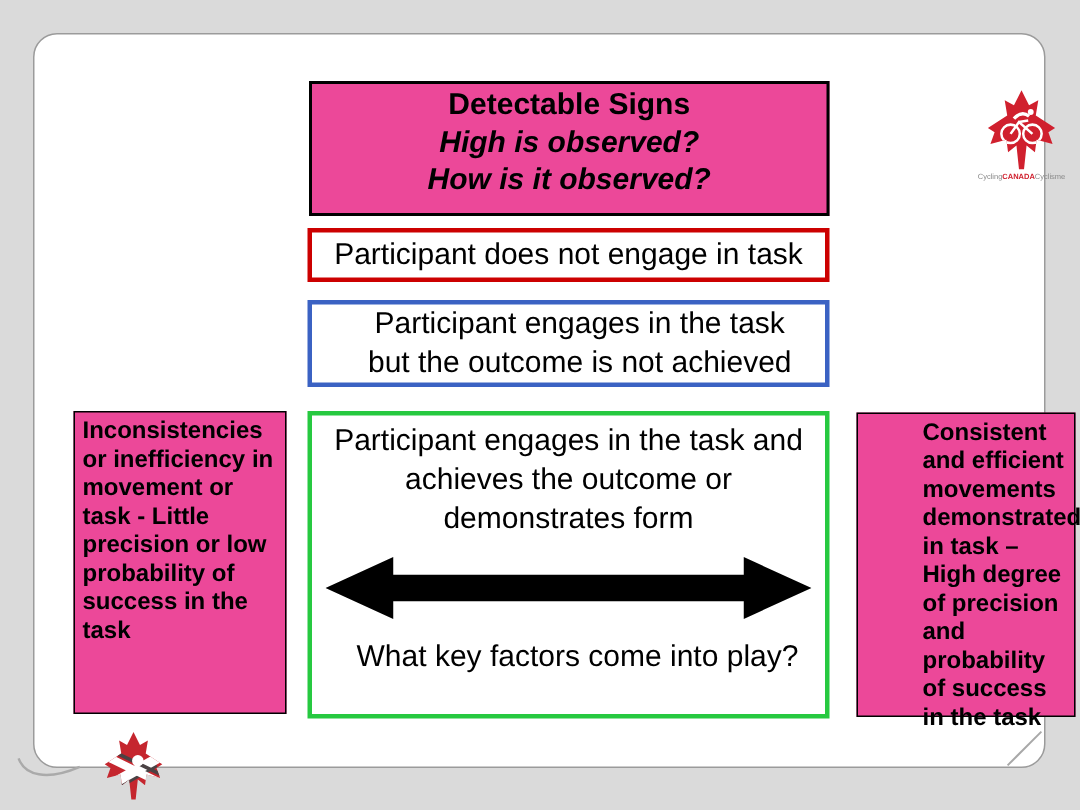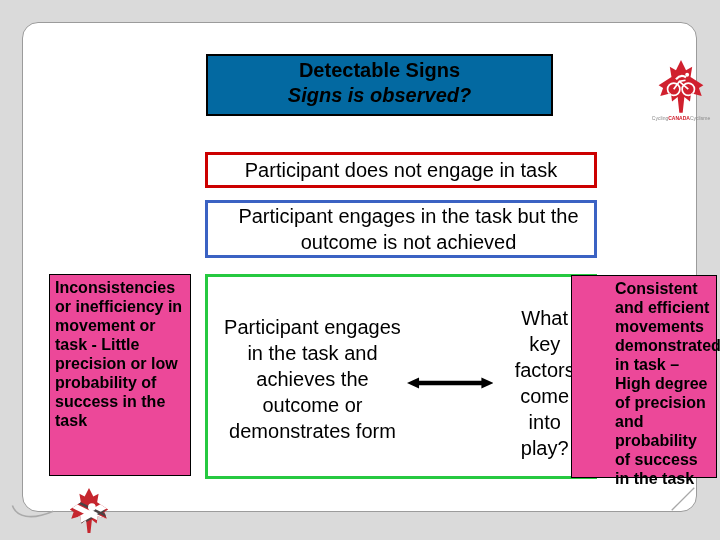--- a/index.html
+++ b/index.html
@@ -9,36 +9,36 @@
     background:#dadada;
     font-family:"Liberation Sans", sans-serif;
     color:#000;
   }
   .slide{
     position:absolute;left:22px;top:22px;width:675px;height:490px;
     background:#ffffff;border:1px solid #9b9b9b;border-radius:16px;
   }
   
   .title-box{
-    position:absolute;left:183px;top:31px;width:347px;height:62px;
-    border:2px solid #000;background:#0369a1;text-align:center;padding-top:2px;
+    position:absolute;left:183px;top:31px;width:347px;height:90px;
+    border:2px solid #000;background:#ec4899;text-align:center;padding-top:2px;
   }
   .title-box .t1{font-size:20px;font-weight:bold;line-height:25px;}
   .title-box .t2{font-size:20px;font-weight:bold;font-style:italic;line-height:25px;}
   
   .flow-box{
-    position:absolute;left:182px;width:392px;background:#fff;
+    position:absolute;left:182px;width:348px;background:#fff;
     display:flex;align-items:center;justify-content:center;text-align:center;
     font-size:20px;line-height:26px;
   }
   .red-box{top:129px;height:36px;border:3px solid #cc0000;padding:0 10px;}
   .blue-box{top:177px;height:58px;border:3px solid #3b62c3;padding:0 14px;}
   .green-box{
     top:251px;height:205px;border:3px solid #26c940;
-    justify-content:flex-start;padding:4px 10px 0 10px;
+    flex-direction:column;justify-content:flex-start;padding:4px 10px 0 10px;
   }
   .green-box .g-text{font-size:20px;line-height:26px;}
   .double-arrow{display:block;margin-top:9px;width:324px;height:48px;}
   .green-box .g-q{margin-top:9px;font-size:20px;line-height:26px;margin-left:12px;}
   
   .note{
     position:absolute;background:#ec4899;border:1.5px solid #000;
     font-size:16px;font-weight:bold;line-height:19px;padding:3px 5px;
     text-align:left;
   }
@@ -56,21 +56,22 @@
   .fold-br{position:absolute;left:670px;top:486px;width:26px;height:26px;}
 </style>
 </head>
 <body>
 
 <div class="page">
   <div class="slide">
 
     <div class="title-box">
       <div class="t1">Detectable Signs</div>
-      <div class="t2">Signs is observed?</div>
+      <div class="t2">High is observed?</div>
+      <div class="t2">How is it observed?</div>
     </div>
 
     <div class="flow-box red-box" style="border-color: rgb(204, 0, 0);">
       <div>Participant does not engage in task</div>
     </div>
 
     <div class="flow-box blue-box" style="border-color: rgb(59, 98, 195); padding-left: 29px;">
       <div>Participant engages in the task but the outcome is not achieved</div>
     </div>
 

